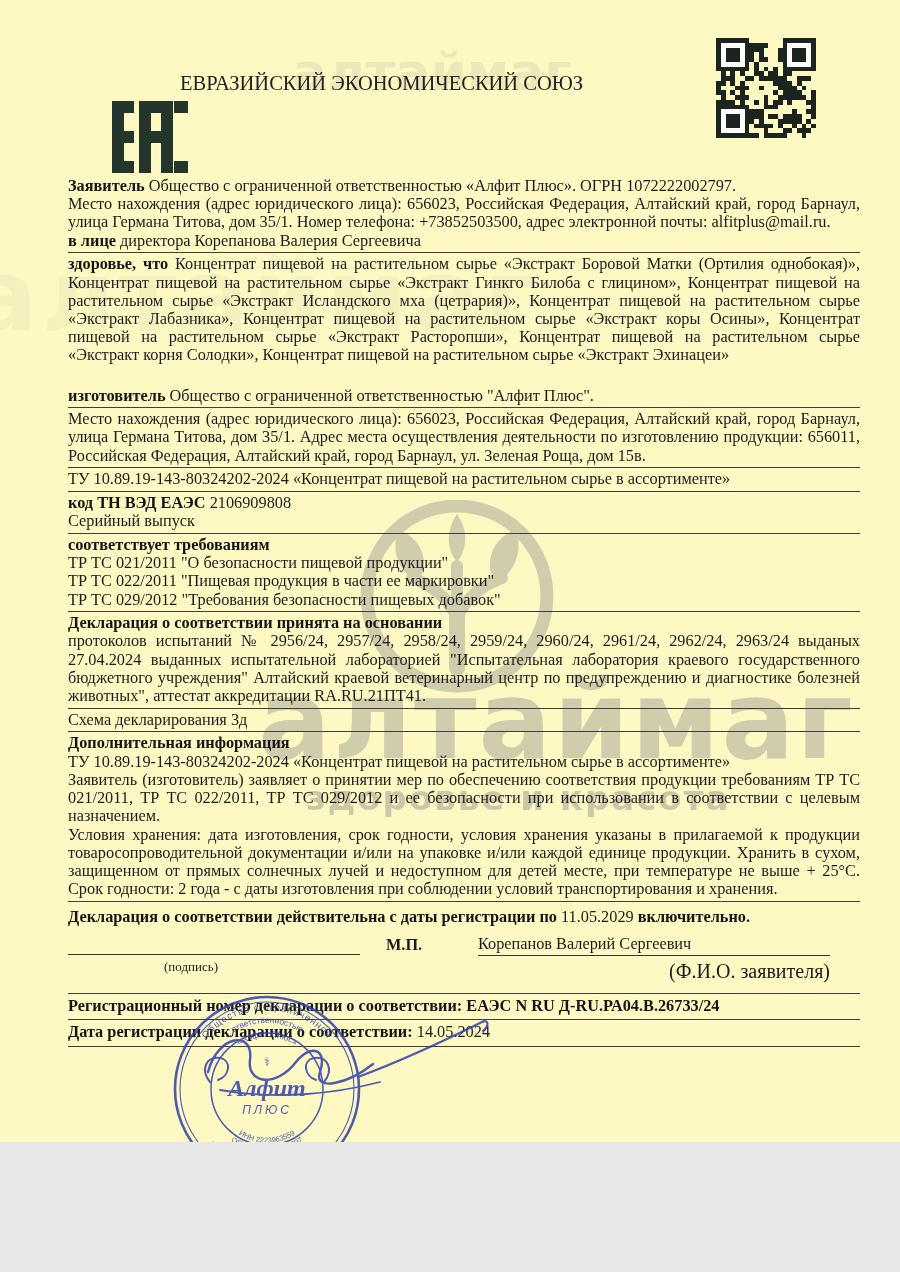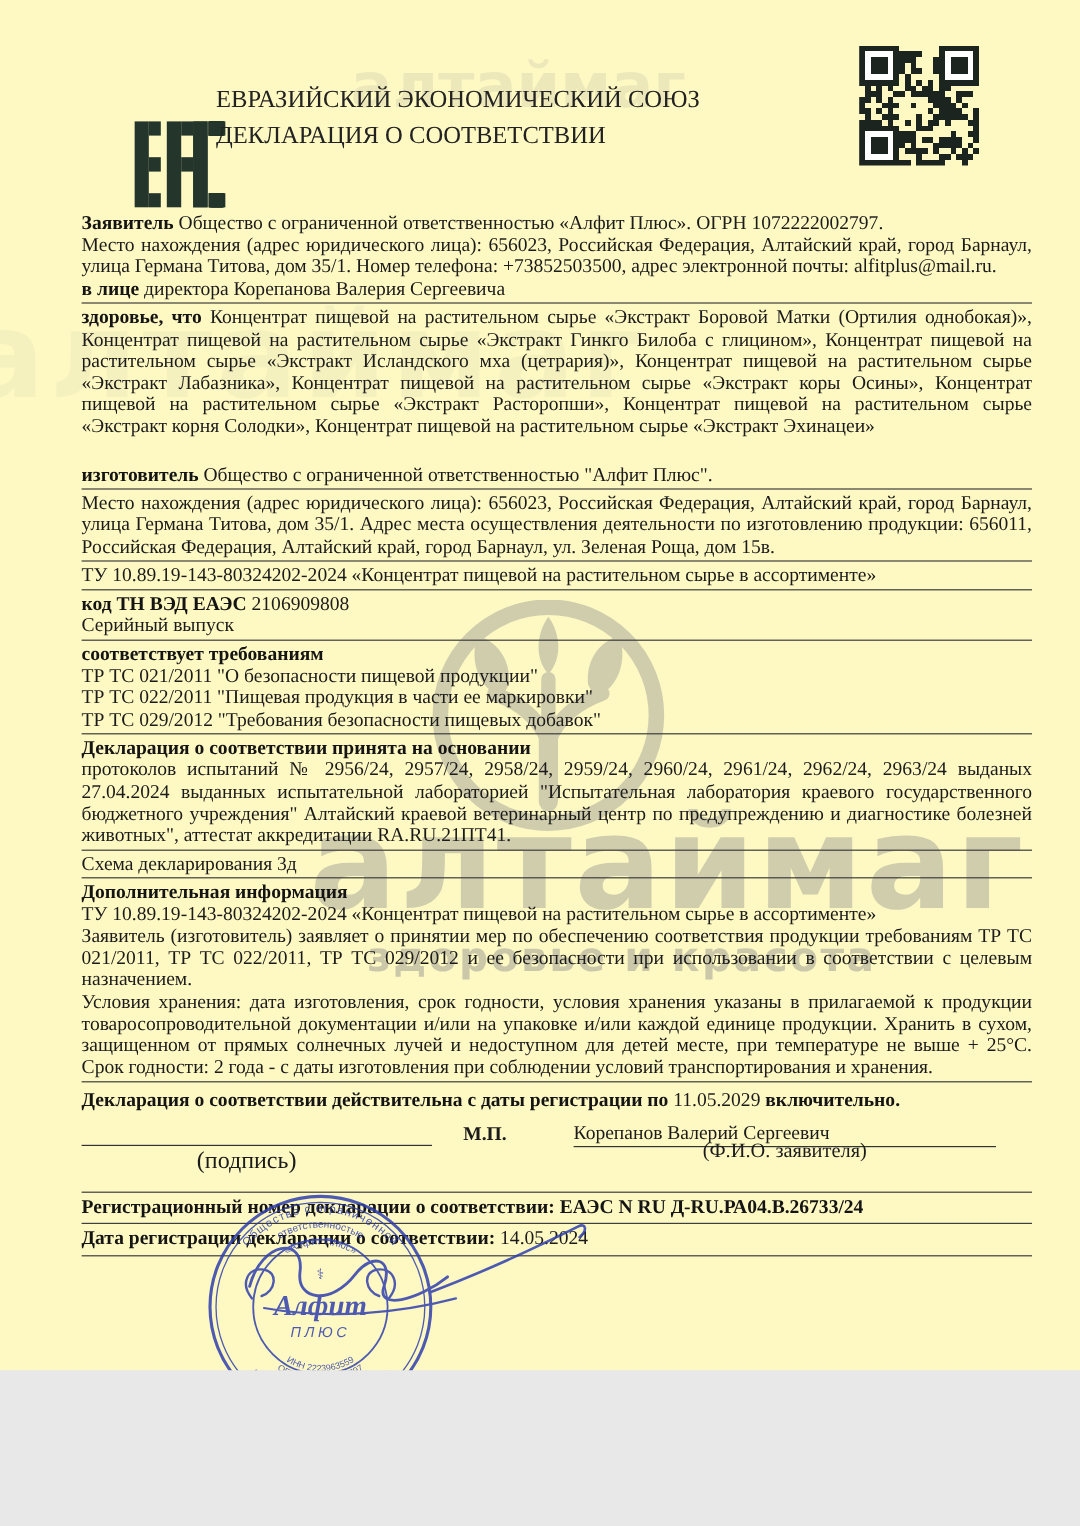--- a/index.html
+++ b/index.html
@@ -27,25 +27,25 @@
   .doc p{margin:0;}
   .rule{border:none;border-top:1.8px solid #3e3e3e;height:0;margin:2.5px 0 2px;}
   .email{}
   .gap-top{margin-top:22px !important;}
   b{color:#141414;}
 
   
   .validity{margin-top:6px !important;}
   .sigblock{position:relative;height:64px;}
   .sigline{position:absolute;left:0;top:28px;width:292px;border-bottom:1.6px solid #333;}
-  .signcap{position:absolute;left:96px;top:32px;font-size:20px;}
+  .signcap{position:absolute;left:96px;top:32px;font-size:13px;}
   .mp{position:absolute;left:318px;top:10px;font-weight:bold;}
   .fio{position:absolute;left:410px;top:9px;width:352px;text-align:left;
        border-bottom:1.6px solid #333;padding-bottom:2px;}
-  .fiocap{position:absolute;left:410px;top:24px;width:352px;text-align:center;font-size:17px;}
+  .fiocap{position:absolute;left:410px;top:36px;width:352px;text-align:right;font-size:20px;}
   .regrow{padding:1px 0 2px;}
 
   
   .stamp{position:absolute;left:158px;top:992px;z-index:2;opacity:.85;}
 </style>
 </head>
 <body>
 
 <div class="page">
 
@@ -110,21 +110,20 @@
       <rect x="53" y="0" width="0" height="72"></rect>
       <rect x="62" y="0" width="11" height="12"></rect>
       <rect x="49" y="0" width="12" height="72"></rect>
       <rect x="62" y="0" width="12" height="12"></rect>
       <rect x="62" y="60" width="12" height="12"></rect>
     </g>
   </svg>
 
   <div class="titles">
     <div>ЕВРАЗИЙСКИЙ ЭКОНОМИЧЕСКИЙ СОЮЗ</div>
-    <div>ДЕКЛАРАЦИЯ О СООТВЕТСТВИИ</div>
   </div>
 
   <svg id="qr-svg" class="qr" viewBox="0 0 21 21" shape-rendering="crispEdges">
       <rect x="7" y="1" width="1" height="1" fill="#1c2420"></rect>
       <rect x="8" y="1" width="1" height="1" fill="#1c2420"></rect>
       <rect x="9" y="1" width="1" height="1" fill="#1c2420"></rect>
       <rect x="10" y="1" width="1" height="1" fill="#1c2420"></rect>
       <rect x="7" y="2" width="1" height="1" fill="#1c2420"></rect>
       <rect x="8" y="2" width="1" height="1" fill="#1c2420"></rect>
       <rect x="9" y="2" width="1" height="1" fill="#1c2420"></rect>

